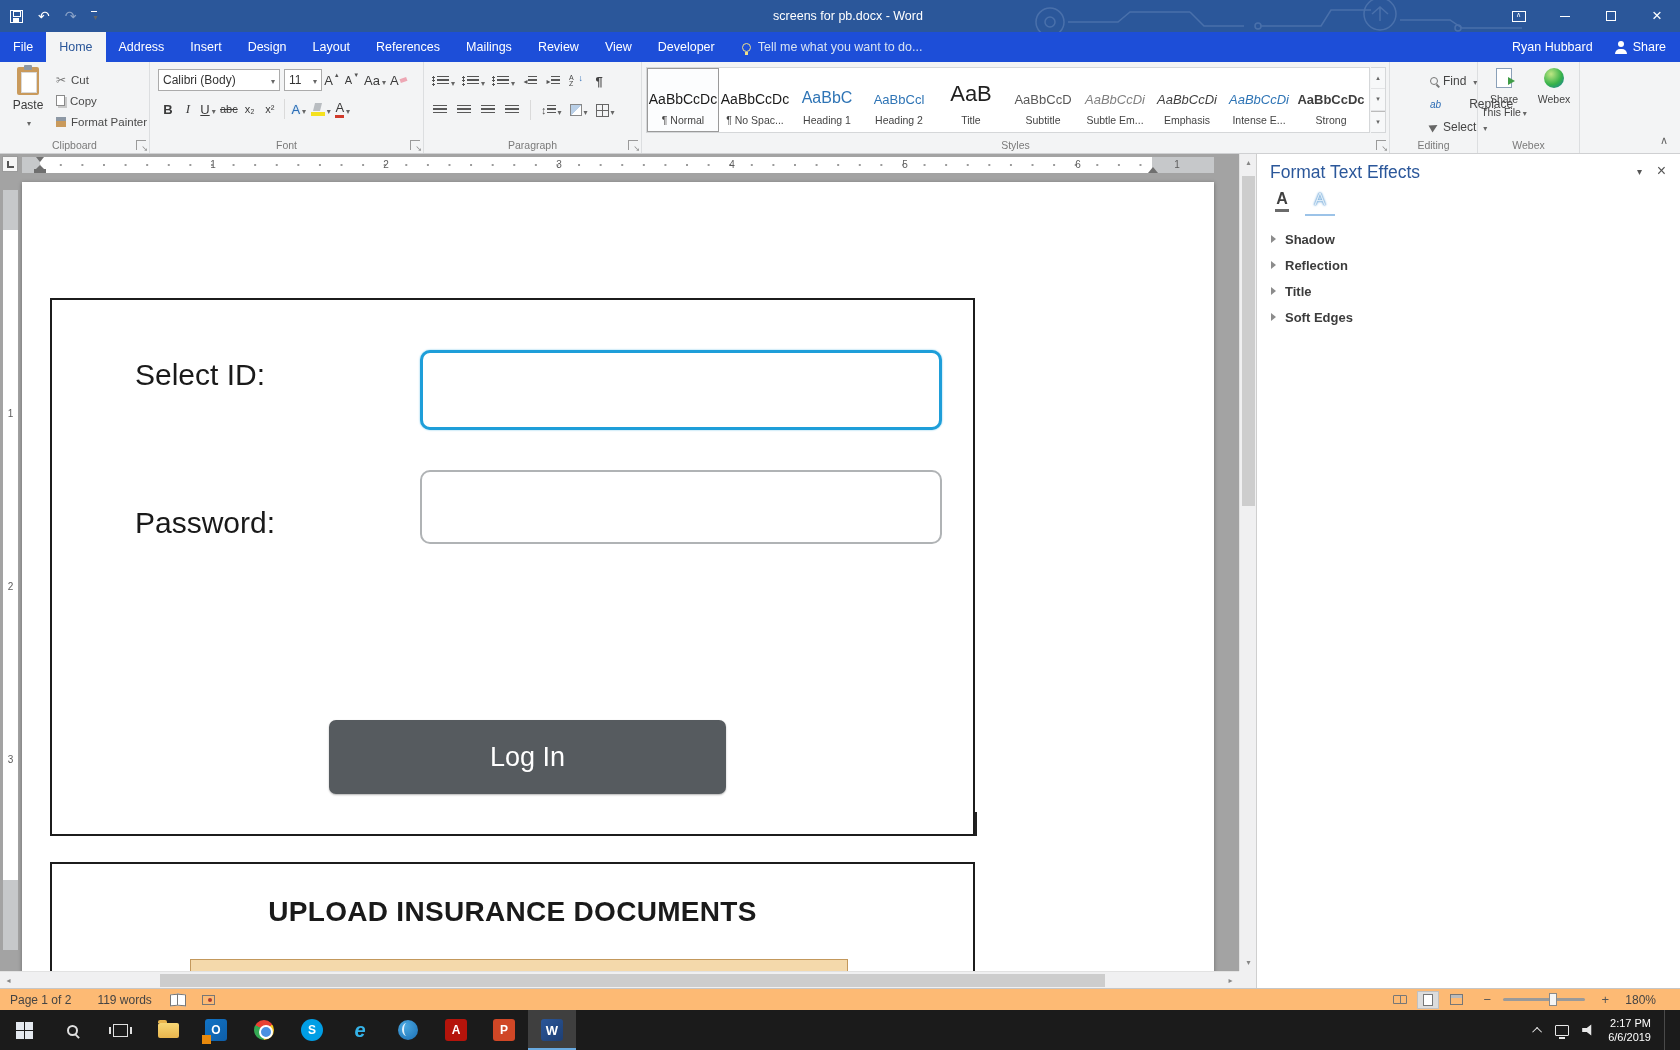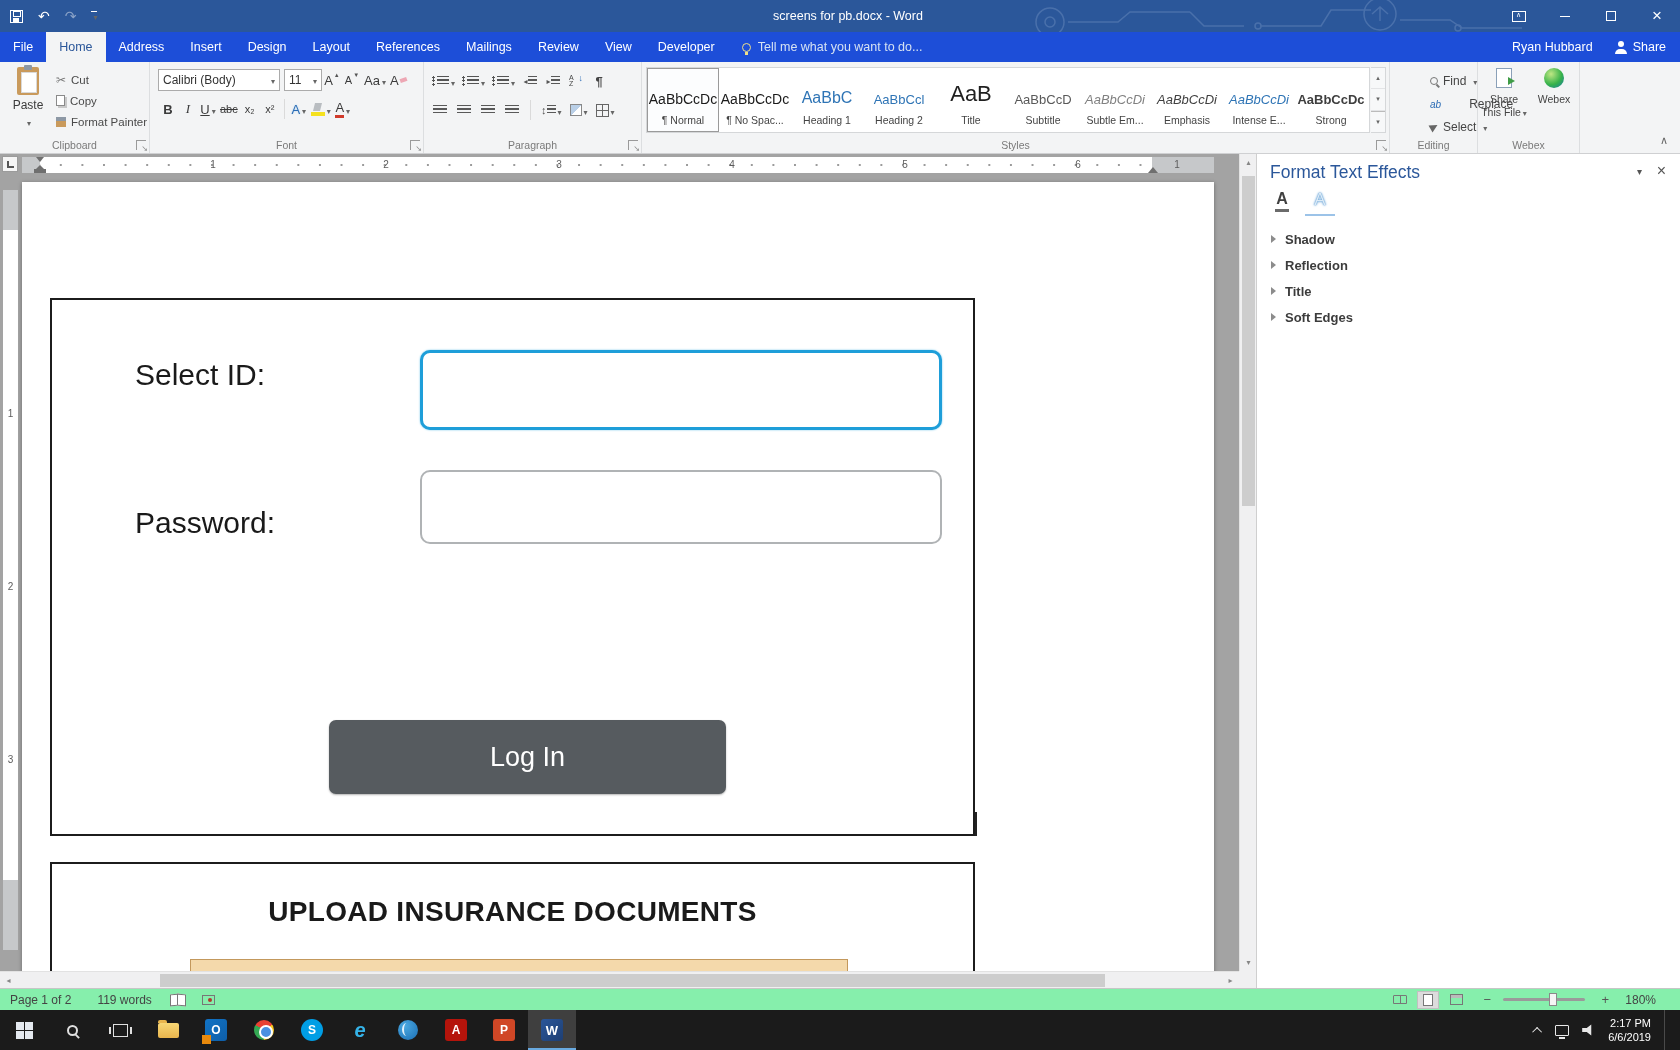--- a/index.html
+++ b/index.html
@@ -191,21 +191,21 @@
   .tp-ic.active { border-bottom:2px solid #9cc3e8; }
   .a-fill { font-size:16px; font-weight:bold; color:#404040; line-height:1; }
   .a-fill-bar { width:14px; height:3px; background:#6b6b6b; margin-top:2px; }
   .a-glow { font-size:17px; color:#dcebf7; text-shadow:0 0 1px #5b9bd5, 0 0 2px #5b9bd5, 0 0 3px #8cb8dd; }
   .tp-sections { position:absolute; left:0; right:0; top:72px; }
   .tp-row { height:26px; display:flex; align-items:center; padding-left:14px; }
   .tp-tri { width:0; height:0; border-left:5px solid #8c8c8c; border-top:4px solid transparent; border-bottom:4px solid transparent; }
   .tp-lbl { margin-left:9px; font-size:13px; font-weight:bold; color:#3c3c3c; }
 
   
-  .statusbar { position:absolute; top:988px; left:0; right:0; height:22px; background:#86efac; border-top:1px solid #c6c6c6; display:flex; align-items:center; font-size:12px; color:#444; padding-left:10px; }
+  .statusbar { position:absolute; top:988px; left:0; right:0; height:22px; background:#fdba74; border-top:1px solid #c6c6c6; display:flex; align-items:center; font-size:12px; color:#444; padding-left:10px; }
   .sb-item { white-space:nowrap; }
   .book-ic { width:16px; height:11px; position:relative; margin-left:18px; }
   .book-ic::before, .book-ic::after { content:""; position:absolute; top:0; width:7px; height:10px; background:#fff; border:1px solid #777; }
   .book-ic::before { left:0; transform:skewY(-6deg); }
   .book-ic::after { right:0; transform:skewY(6deg); }
   .macro-ic { width:13px; height:10px; border:1px solid #777; position:relative; margin-left:16px; }
   .macro-ic::after { content:""; position:absolute; right:2px; top:2px; width:4px; height:4px; border-radius:50%; background:#b03a2e; }
   .sb-right { margin-left:auto; display:flex; align-items:center; }
   .vw { width:22px; height:18px; display:flex; align-items:center; justify-content:center; margin-left:6px; }
   .vw.active { background:#dcdcdc; border:1px solid #c0c0c0; }

